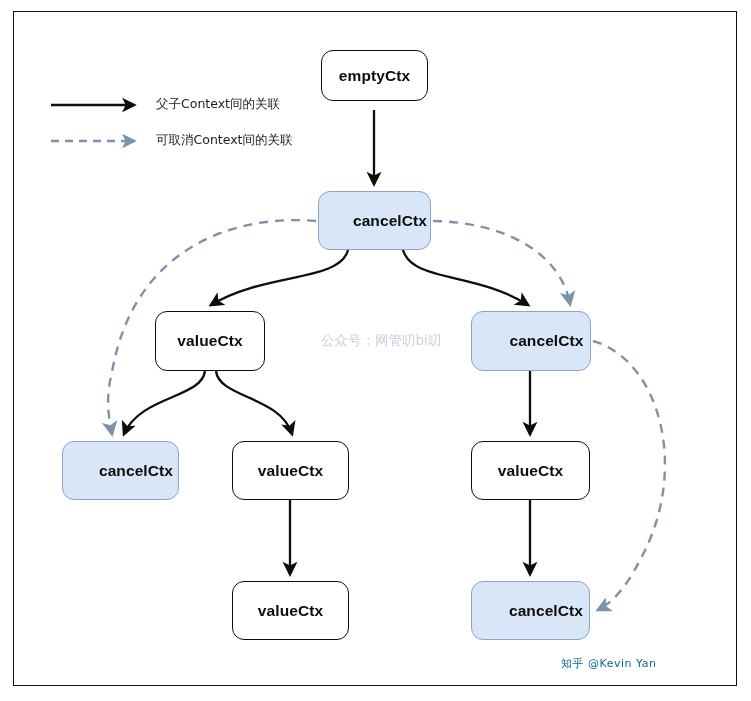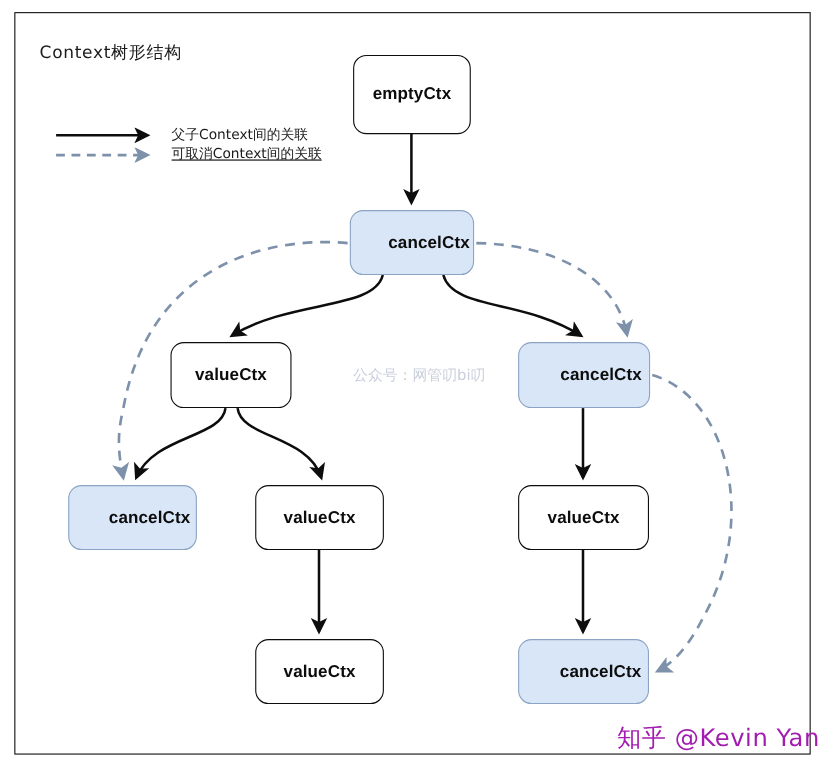--- a/index.html
+++ b/index.html
@@ -44,22 +44,22 @@
     position:absolute;
     display:flex;
     align-items:center;
     white-space:nowrap;
   }
   .legend-label{
     font-size:12.5px;
     color:#1b1b1b;
     font-family:"DejaVu Sans","Liberation Sans",sans-serif;
   }
-  #legend-solid{left:50px;top:96px;margin-top:18px;}
-  #legend-dashed{left:50px;top:132px;text-decoration:underline;}
+  #legend-solid{left:50px;top:96px;}
+  #legend-dashed{left:50px;top:132px;}
   .legend-swatch{width:92px;height:14px;margin-right:14px;}
   
   .node{
     position:absolute;
     box-sizing:border-box;
     display:flex;
     align-items:center;
     justify-content:center;
     border-radius:12px;
     font-size:15.5px;
@@ -82,22 +82,22 @@
     position:absolute;
     left:321px;top:332px;
     font-size:13.5px;
     color:#c9cfdb;
     white-space:nowrap;
     font-family:"DejaVu Sans","Liberation Sans",sans-serif;
   }
   #watermark-author{
     position:absolute;
     left:561px;top:656px;
-    font-size:22px;
-    color:#a21caf;
+    font-size:11px;
+    color:#0369a1;
     white-space:nowrap;
     letter-spacing:.5px;
     font-family:"DejaVu Sans","Liberation Sans",sans-serif;
   }
 </style>
 </head>
 <body>
 
 <div id="canvas">
 
@@ -124,21 +124,20 @@
       <path d="M530,500 L530,574"></path>
     </g>
 
     <g fill="none" stroke="#7e91ab" stroke-width="2.4" stroke-dasharray="9 7" stroke-linecap="butt" marker-end="url(#arrow-dashed)">
       <path d="M316,221 C236,214 134,246 112,372 C105,400 109,418 112,434"></path>
       <path d="M433,221 C500,222 560,250 570,304"></path>
       <path d="M593,341 C660,360 690,470 640,560 C625,590 610,604 598,610"></path>
     </g>
   </svg>
 
-  <div id="diagram-title">Context树形结构</div>
 
   <div class="legend-row" id="legend-solid">
     <svg class="legend-swatch" viewBox="0 0 92 14" xmlns="http://www.w3.org/2000/svg">
       <defs>
         <marker id="lg-arrow-solid" viewBox="0 0 12 12" refX="9" refY="6" markerWidth="7" markerHeight="7" orient="auto-start-reverse">
           <path d="M0.5,0.8 L11,6 L0.5,11.2 L3,6 Z" fill="#0d0d0d"></path>
         </marker>
       </defs>
       <line x1="1" y1="7" x2="84" y2="7" stroke="#0d0d0d" stroke-width="2.4" marker-end="url(#lg-arrow-solid)"></line>
     </svg>
@@ -150,21 +149,21 @@
       <defs>
         <marker id="lg-arrow-dashed" viewBox="0 0 12 12" refX="9" refY="6" markerWidth="7" markerHeight="7" orient="auto-start-reverse">
           <path d="M0.5,0.8 L11,6 L0.5,11.2 L3,6 Z" fill="#7e91ab"></path>
         </marker>
       </defs>
       <line x1="1" y1="7" x2="84" y2="7" stroke="#7e91ab" stroke-width="2.4" stroke-dasharray="8 6" marker-end="url(#lg-arrow-dashed)"></line>
     </svg>
     <span class="legend-label">可取消Context间的关联</span>
   </div>
 
-  <div class="node plain" style="left: 321px; top: 50px; width: 107px; height: 72px;">emptyCtx</div>
+  <div class="node plain" style="left: 321px; top: 50px; width: 107px; height: 51px;">emptyCtx</div>
   <div class="node cancel" style="left: 318px; top: 191px; width: 113px; height: 59px;">cancelCtx</div>
   <div class="node plain" style="left: 155px; top: 311px; width: 110px; height: 60px;">valueCtx</div>
   <div class="node cancel" style="left: 471px; top: 311px; width: 120px; height: 60px;">cancelCtx</div>
   <div class="node cancel" style="left: 62px; top: 441px; width: 117px; height: 59px;">cancelCtx</div>
   <div class="node plain" style="left: 232px; top: 441px; width: 117px; height: 59px;">valueCtx</div>
   <div class="node plain" style="left: 471px; top: 441px; width: 119px; height: 59px;">valueCtx</div>
   <div class="node plain" style="left: 232px; top: 581px; width: 117px; height: 59px;">valueCtx</div>
   <div class="node cancel" style="left: 471px; top: 581px; width: 119px; height: 59px;">cancelCtx</div>
 
   <div id="watermark-center">公众号：网管叨bi叨</div>

